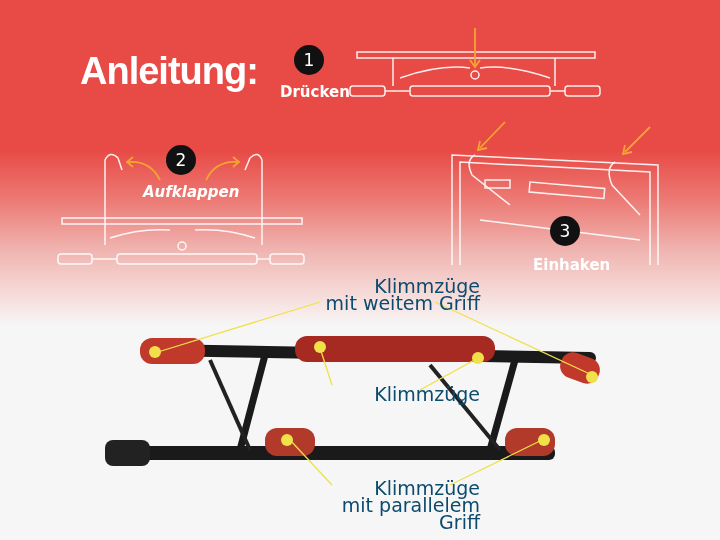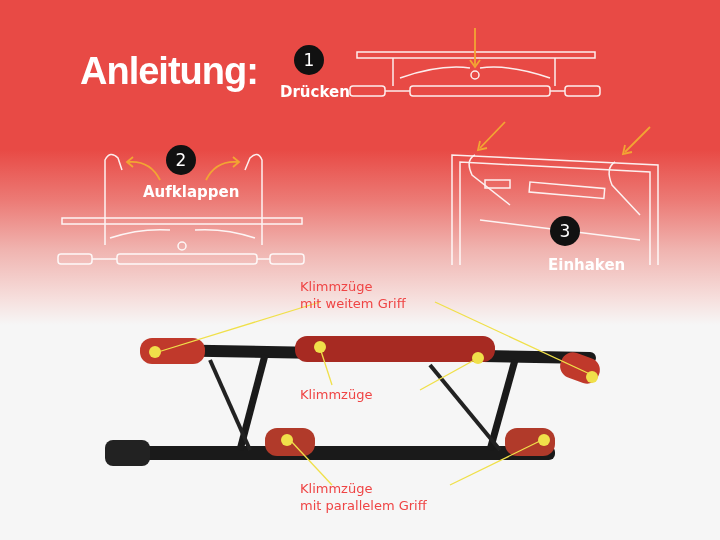--- a/index.html
+++ b/index.html
@@ -2,21 +2,21 @@
 <html><head>
 <meta charset="utf-8">
 <style>
   html,body{margin:0;padding:0;}
   body{width:720px;height:540px;overflow:hidden;position:relative;
     font-family:"Liberation Sans",sans-serif;
     background:linear-gradient(to bottom,#e84a45 0px,#e84a45 150px,#ec7a75 200px,#f0b4b0 250px,#f6e0de 300px,#f6f6f6 325px,#f6f6f6 540px);}
   .title{position:absolute;left:80px;top:50px;font-size:38px;font-weight:bold;color:#fff;letter-spacing:-1px;font-family:Liberation Sans, sans-serif;}
   .badge{position:absolute;width:30px;height:30px;border-radius:50%;background:#111;color:#fff;font-size:17px;text-align:center;line-height:30px;font-family:"DejaVu Sans",sans-serif;}
   .step{position:absolute;color:#fff;font-weight:bold;font-size:15px;font-family:"DejaVu Sans",sans-serif;}
-  .lbl{position:absolute;text-align:left;color:#ef4444;font-size:13px;line-height:17px;font-family:"DejaVu Sans",sans-serif;}
+  .lbl{position:absolute;text-align:right;color:#0c4a6e;font-size:19px;line-height:17px;font-family:"DejaVu Sans",sans-serif;}
   .lbl b{font-weight:normal;}
   svg.layer{position:absolute;left:0;top:0;}
 </style>
 </head>
 <body>
 
 <div class="title">Anleitung:</div>
 
 <svg class="layer" width="720" height="540">
   <g stroke="#fff" stroke-width="1.5" fill="none" opacity="0.9">
@@ -95,23 +95,23 @@
     <circle cx="478" cy="358" r="6"></circle>
       <circle cx="592" cy="377" r="6"></circle>
     <circle cx="287" cy="440" r="6"></circle>
       <circle cx="544" cy="440" r="6"></circle>
   </g>
 </svg>
 
 <div class="badge" style="left:294px;top:45px;">1</div>
 <div class="step" style="left:280px;top:83px;">Drücken</div>
 <div class="badge" style="left:166px;top:145px;">2</div>
-<div class="step" style="left:143px;top:183px;">Aufklappen</div>
+<div class="step" style="left:143px;top:183px;font-style:italic;">Aufklappen</div>
 <div class="badge" style="left:550px;top:216px;">3</div>
-<div class="step" style="left:533px;top:256px;margin-left:15px;">Einhaken</div>
+<div class="step" style="left:533px;top:256px;">Einhaken</div>
 
 <div class="lbl" style="left:300px;top:278px;width:180px;">
   <div>Klimmzüge</div>
   <div><span>mit </span><b>weitem Griff</b></div>
 </div>
 <div class="lbl" style="left:300px;top:386px;width:180px;">
   <div>Klimmzüge</div>
 </div>
 <div class="lbl" style="left:300px;top:480px;width:180px;">
   <div>Klimmzüge</div>

